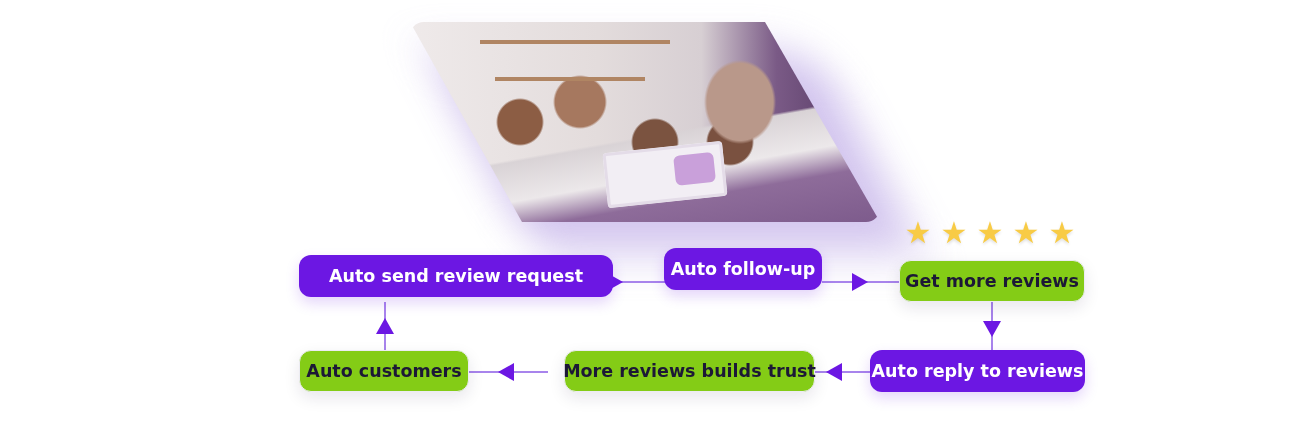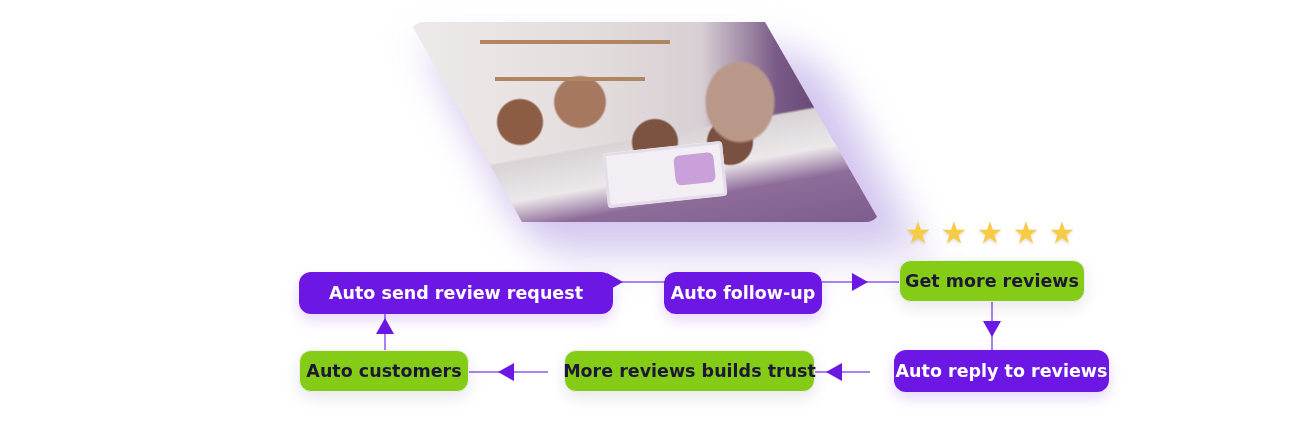--- a/index.html
+++ b/index.html
@@ -62,18 +62,18 @@
 <div class="tri down" style="left:983px;top:321px;"></div>
 
 <div class="line" style="left:798px;top:371px;width:72px;height:2px;"></div>
 <div class="tri left" style="left:826px;top:363px;"></div>
 <div class="line" style="left:469px;top:371px;width:79px;height:2px;"></div>
 <div class="tri left" style="left:498px;top:363px;"></div>
 
 <div class="line" style="left:384px;top:302px;width:2px;height:48px;"></div>
 <div class="tri up" style="left:376px;top:318px;"></div>
 
-<div class="node filled" style="left:299px;top:272px;width:314px;">Auto send review request</div>
-<div class="node filled" style="left:664px;top:272px;width:158px;">Auto follow-up</div>
+<div class="node filled" style="left:299px;top:255px;width:314px;">Auto send review request</div>
+<div class="node filled" style="left:664px;top:248px;width:158px;">Auto follow-up</div>
 <div class="node outline" style="left:899px;top:260px;width:186px;">Get more reviews</div>
-<div class="node filled" style="left:870px;top:350px;width:215px;margin-left:24px;">Auto reply to reviews</div>
+<div class="node filled" style="left:870px;top:350px;width:215px;">Auto reply to reviews</div>
 <div class="node outline" style="left:564px;top:350px;width:251px;">More reviews builds trust</div>
 <div class="node outline" style="left:299px;top:350px;width:170px;">Auto customers</div>
 
 </body></html>

